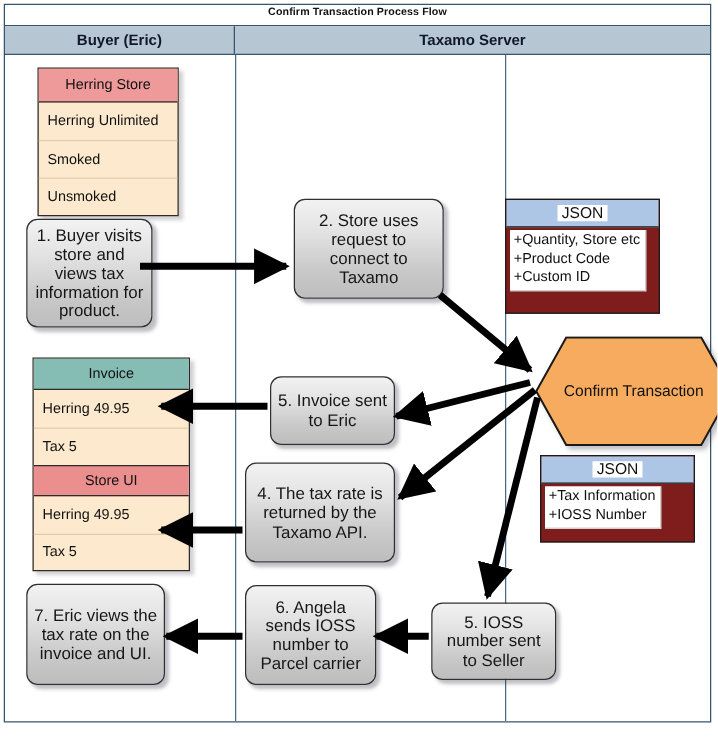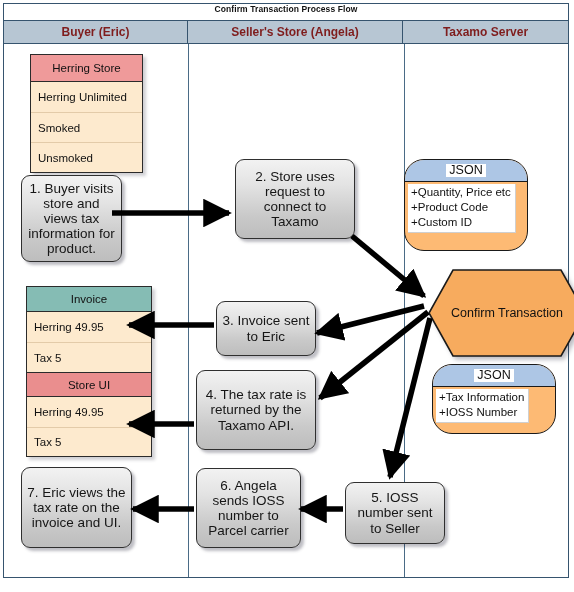--- a/index.html
+++ b/index.html
@@ -11,21 +11,21 @@
          border:1px solid #36546e;box-sizing:border-box;background:#fff;}
   #titlebar{position:absolute;left:0;top:0;width:100%;height:17px;
             border-bottom:1px solid #36546e;box-sizing:border-box;
             display:flex;justify-content:center;background:#fff;}
   #titlebar .t{font-size:8.5px;font-weight:bold;color:#111;letter-spacing:.1px;}
 
   #headerband{position:absolute;left:0;top:17px;width:100%;height:23px;
               background:#b7c6d3;border-bottom:1px solid #36546e;box-sizing:border-box;
               display:flex;}
   #headerband .hcell{display:flex;align-items:center;justify-content:center;
-                     font-size:12px;font-weight:bold;color:#7f1d1d;box-sizing:border-box;}
+                     font-size:12px;font-weight:bold;color:#0f172a;box-sizing:border-box;}
   #headerband .hcell.b1{width:184px;border-right:1px solid #36546e;}
   #headerband .hcell.b2{width:215px;border-right:1px solid #36546e;}
   #headerband .hcell.b3{flex:1;}
 
   
   .lane-div{position:absolute;top:40px;bottom:0;width:1px;background:#4a6b86;}
 
   
   .node{position:absolute;box-sizing:border-box;}
 
@@ -39,21 +39,21 @@
   .tbl{border:1px solid #2b2b2b;background:#fdeace;box-shadow:3px 3px 3px rgba(40,40,60,.22);}
   .tbl .row{box-sizing:border-box;display:flex;align-items:center;
             font-size:11.5px;color:#111;padding-left:7px;}
   .tbl .hdr{justify-content:center;padding-left:0;font-size:11.5px;}
   .tbl .sep{border-top:1px solid #e3cba9;}
   .hdr-red{background:#ef9a9a;border-bottom:1px solid #2b2b2b;}
   .hdr-teal{background:#85bcb4;border-bottom:1px solid #2b2b2b;}
   .hdr-red2{background:#ea8e8e;border-top:1px solid #2b2b2b;border-bottom:1px solid #2b2b2b;}
 
   
-  .jbox{border:1.6px solid #1a1a1a;border-radius:20px;background:#fdba74;overflow:hidden;}
+  .jbox{border:1.6px solid #1a1a1a;border-radius:0;background:#7f1d1d;overflow:hidden;}
   .jbox .jhdr{background:#adc6e5;border-bottom:1.4px solid #1a1a1a;height:21px;
               display:flex;align-items:center;justify-content:center;}
   .jbox .jhdr span{background:#fff;font-size:12.5px;color:#111;padding:0 3px;line-height:1.05;}
   .jbox .jbody{position:relative;padding:3px 0 0 0;}
   .jbox .jinner{position:absolute;left:3px;top:2px;background:#fff;
                 border-right:1px solid #cfcfcf;border-bottom:1px solid #cfcfcf;
                 padding:1px 4px 2px 3px;}
   .jbox .jline{font-size:11.5px;color:#111;line-height:1.30;white-space:nowrap;}
 
   
@@ -72,21 +72,20 @@
 <div id="stage">
 
   <div id="frame">
 
     <div id="titlebar">
       <div class="t">Confirm Transaction Process Flow</div>
     </div>
 
     <div id="headerband">
       <div class="hcell b1">Buyer (Eric)</div>
-      <div class="hcell b2">Seller's Store (Angela)</div>
       <div class="hcell b3">Taxamo Server</div>
     </div>
 
     <div class="lane-div" style="left:184px;"></div>
     <div class="lane-div" style="left:400px;"></div>
 
     <div class="node tbl" style="left:26px;top:50px;width:113px;">
       <div class="row hdr hdr-red" style="height:27px;">Herring Store</div>
       <div class="row" style="height:30px;">Herring Unlimited</div>
       <div class="row sep" style="height:30px;">Smoked</div>
@@ -101,33 +100,33 @@
       <div class="row sep" style="height:30px;">Tax 5</div>
       <div class="row hdr hdr-red2" style="height:25px;text-align:right;">Store UI</div>
       <div class="row" style="height:30px;">Herring 49.95</div>
       <div class="row sep" style="height:29px;">Tax 5</div>
     </div>
 
     <div class="node pbox" style="left:17px;top:463px;width:111px;height:81px;">7. Eric views the tax rate on the invoice and UI.</div>
 
     <div class="node pbox" style="left:231px;top:155px;width:120px;height:80px;">2. Store uses request to connect to Taxamo</div>
 
-    <div class="node pbox" style="left:212px;top:297px;width:100px;height:55px;">3. Invoice sent to Eric</div>
+    <div class="node pbox" style="left:212px;top:297px;width:100px;height:55px;">5. Invoice sent to Eric</div>
 
     <div class="node pbox" style="left:192px;top:366px;width:120px;height:80px;">4. The tax rate is returned by the Taxamo API.</div>
 
     <div class="node pbox" style="left:192px;top:464px;width:105px;height:80px;">6. Angela sends IOSS number to Parcel carrier</div>
 
     <div class="node jbox" style="left:400px;top:155px;width:124px;height:92px;">
       <div class="jhdr">
           <span>JSON</span>
         </div>
       <div class="jbody" style="height:69px;">
         <div class="jinner">
-          <div class="jline">+Quantity, Price etc</div>
+          <div class="jline">+Quantity, Store etc</div>
           <div class="jline">+Product Code</div>
           <div class="jline">+Custom ID</div>
         </div>
       </div>
     </div>
 
     <div class="hexwrap" style="left:424px;top:265px;width:158px;height:88px;">
       <svg width="158" height="88" viewBox="0 0 158 88" xmlns="http://www.w3.org/2000/svg">
         <polygon points="25,1 133,1 157,44 133,87 25,87 1,44" fill="#f7ab5e" stroke="#1a1a1a" stroke-width="1.6"></polygon>
       </svg>

